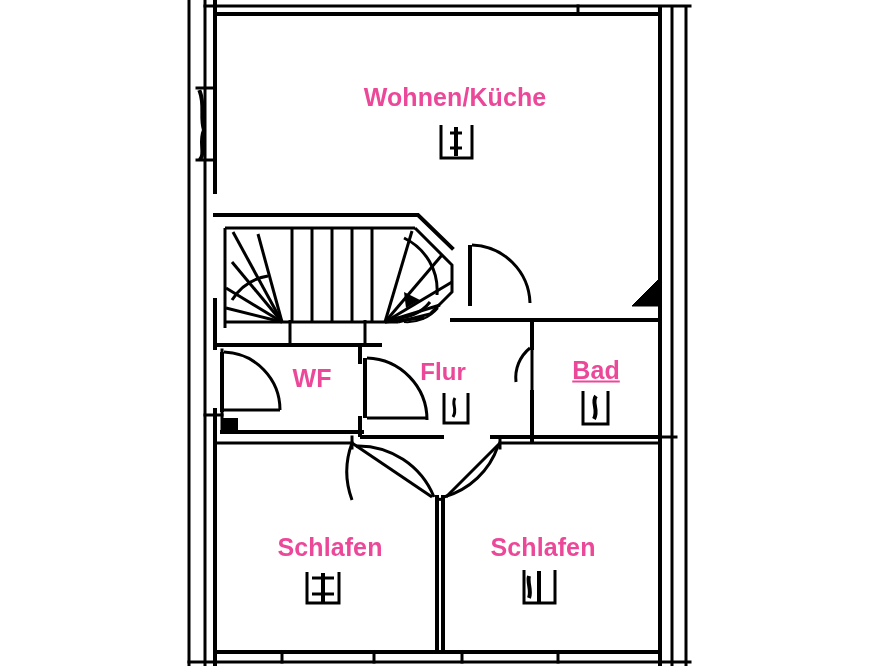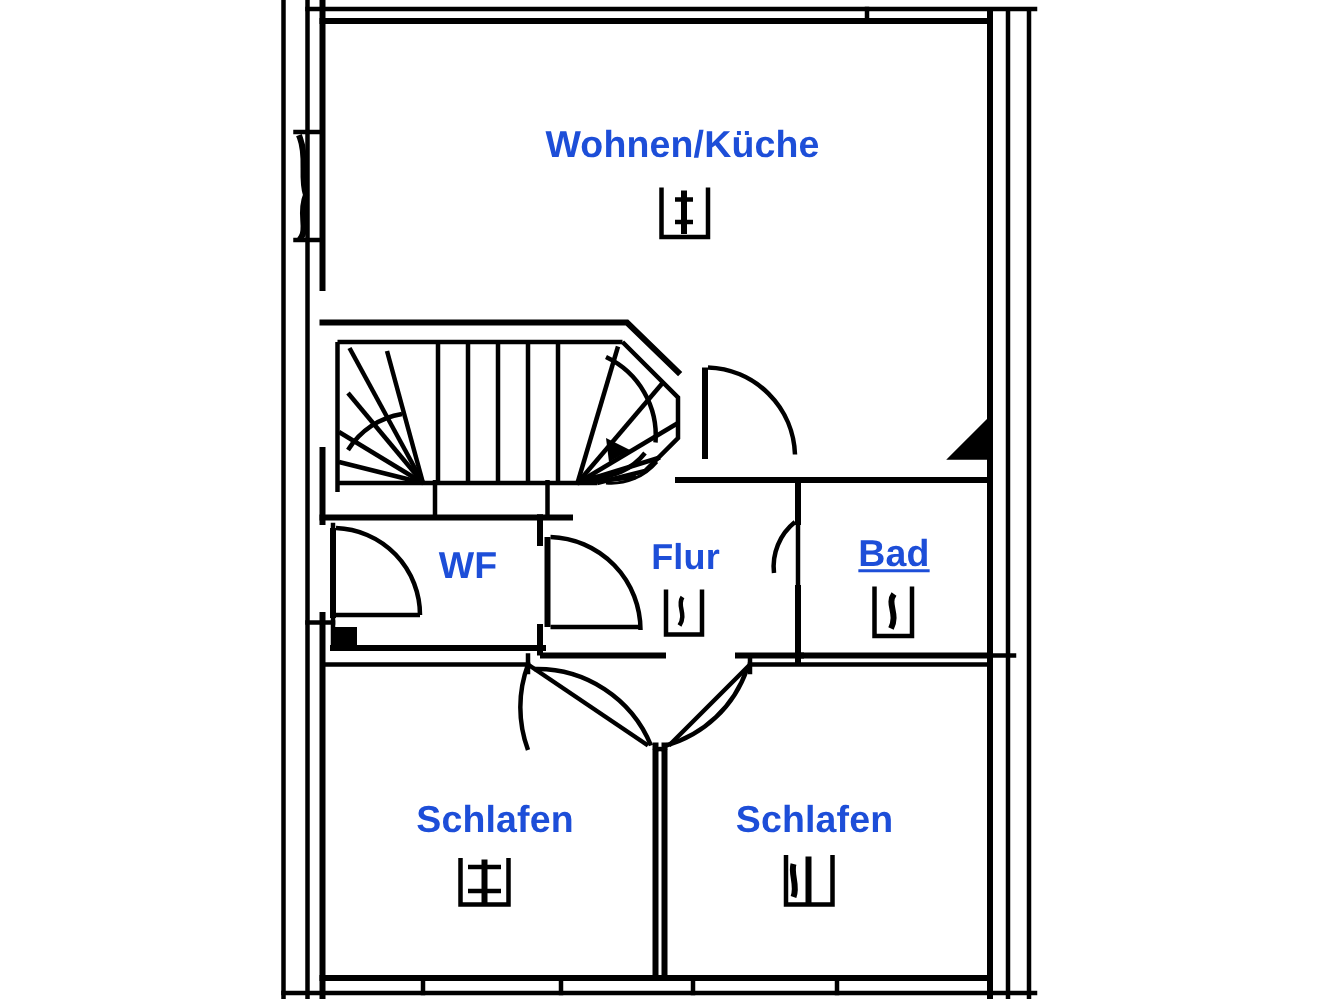--- a/index.html
+++ b/index.html
@@ -22,21 +22,21 @@
   }
   #plan-svg {
     position: absolute;
     left: 0;
     top: 0;
     width: 881px;
     height: 666px;
   }
   .room-label {
     position: absolute;
-    color: #1d4ed8;
+    color: #ec4899;
     font-family: "Liberation Sans", sans-serif;
     font-weight: bold;
     white-space: nowrap;
     transform: translate(-50%, -50%);
     letter-spacing: 0.1px;
   }
   .lbl-lg { font-size: 25px; }
   .lbl-md { font-size: 24px; }
 </style>
 </head>
@@ -228,21 +228,21 @@
         <path d="M529,576 C527,583 532,590 529,598" stroke-width="4"></path>
       </g>
     </g>
 
   </svg>
 
   <div class="room-label lbl-lg" style="left:455px; top:97px;">Wohnen/Küche</div>
 
   <div class="room-label lbl-lg" style="left:312px; top:378px;text-align:center;">WF</div>
 
-  <div class="room-label lbl-md" style="left:457px; top:372px;">Flur</div>
+  <div class="room-label lbl-md" style="left:443px; top:372px;">Flur</div>
 
   <div class="room-label lbl-lg" style="left:596px; top:370px;text-decoration:underline;">Bad</div>
 
   <div class="room-label lbl-lg" style="left:330px; top:547px;">Schlafen</div>
 
   <div class="room-label lbl-lg" style="left:543px; top:547px;">Schlafen</div>
 
 </div>
 
 </body></html>

